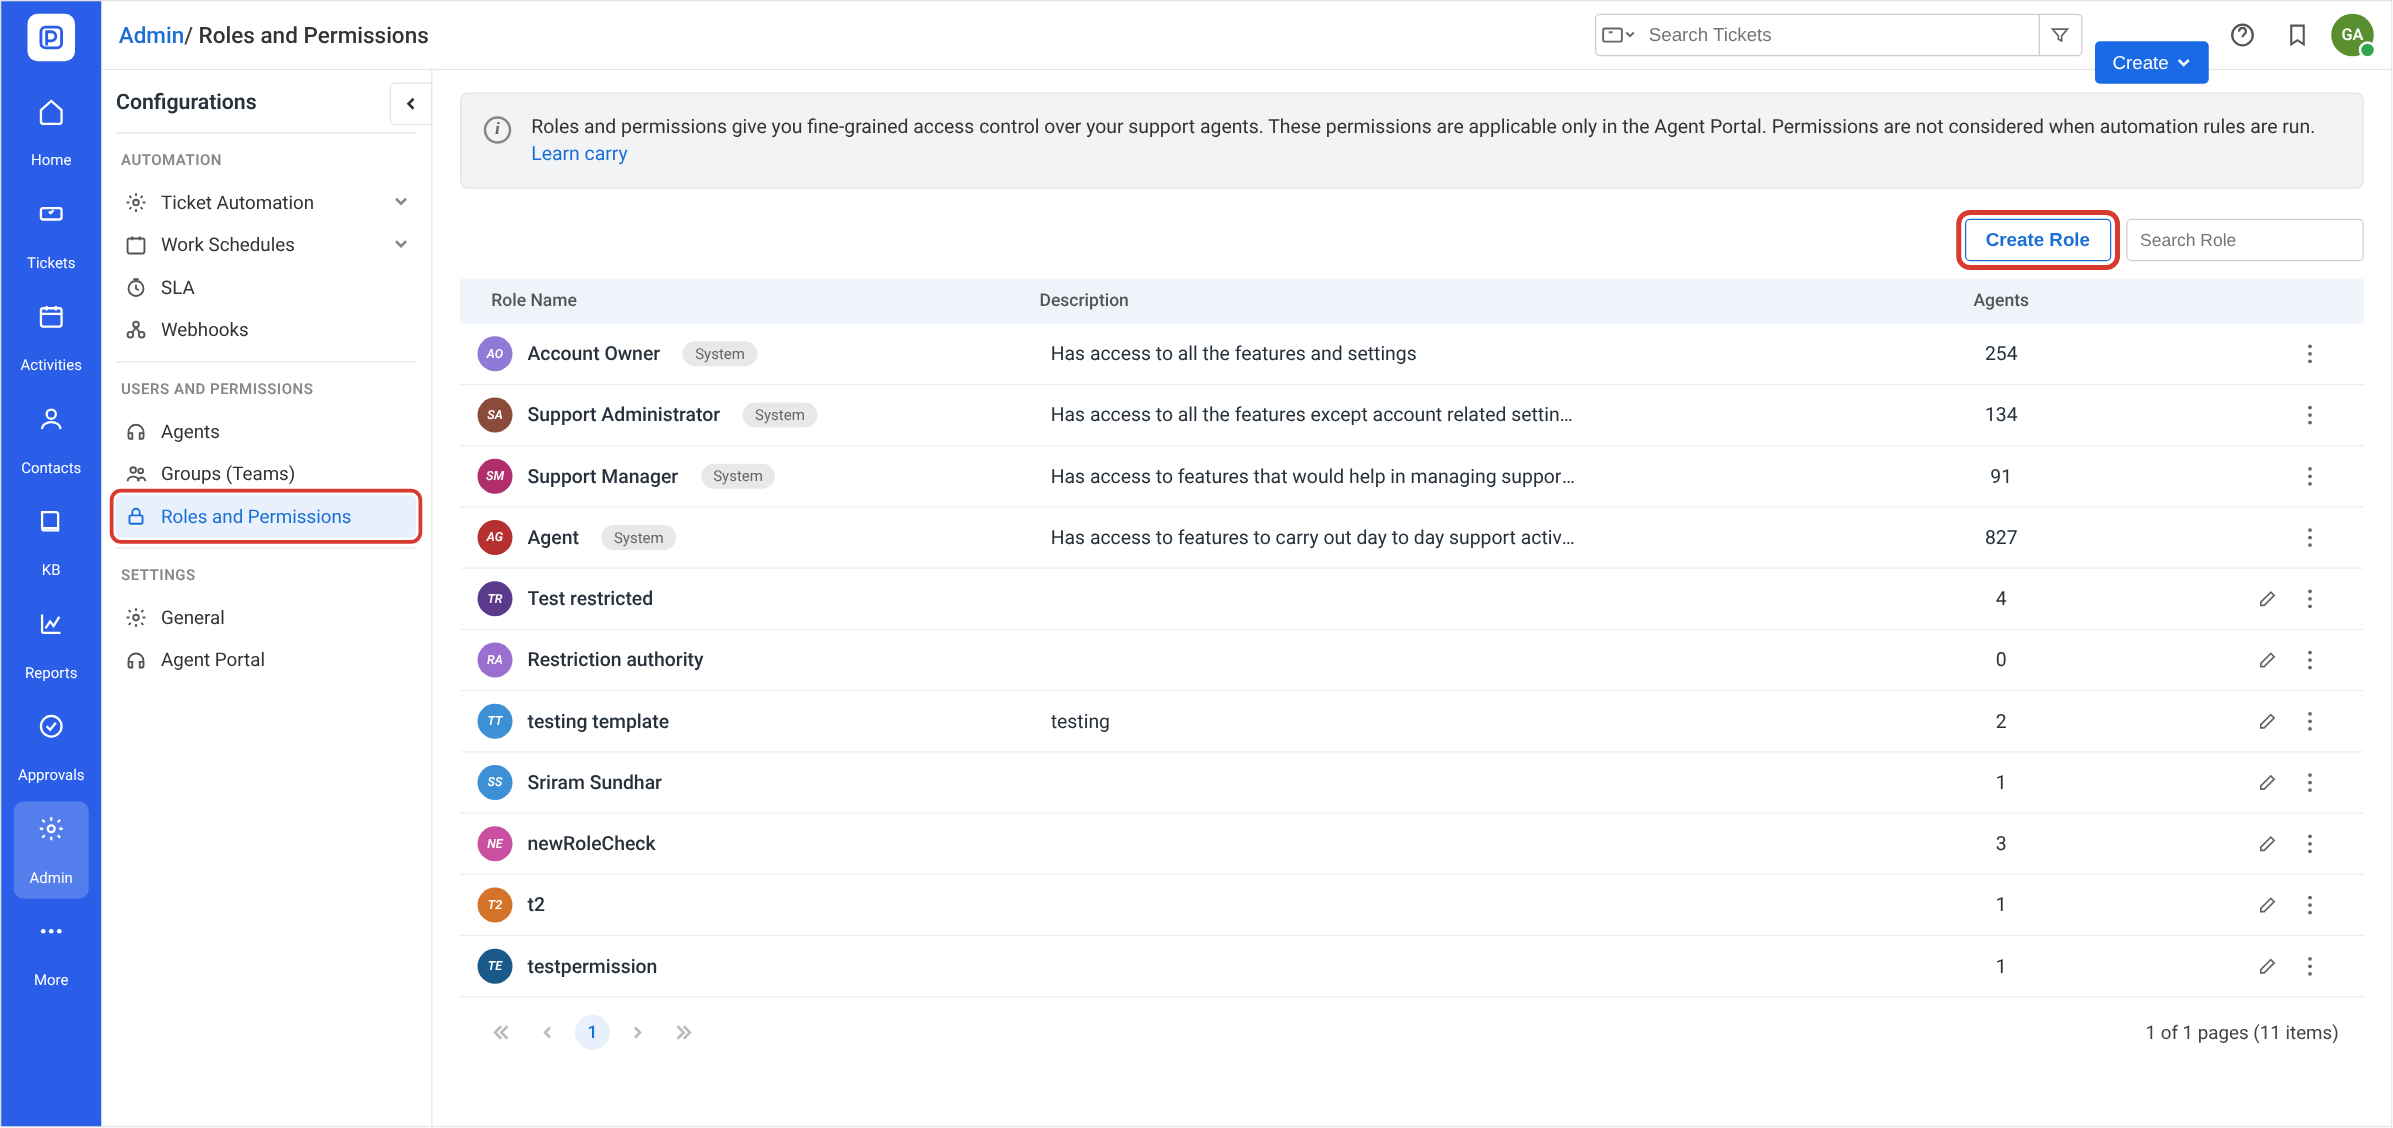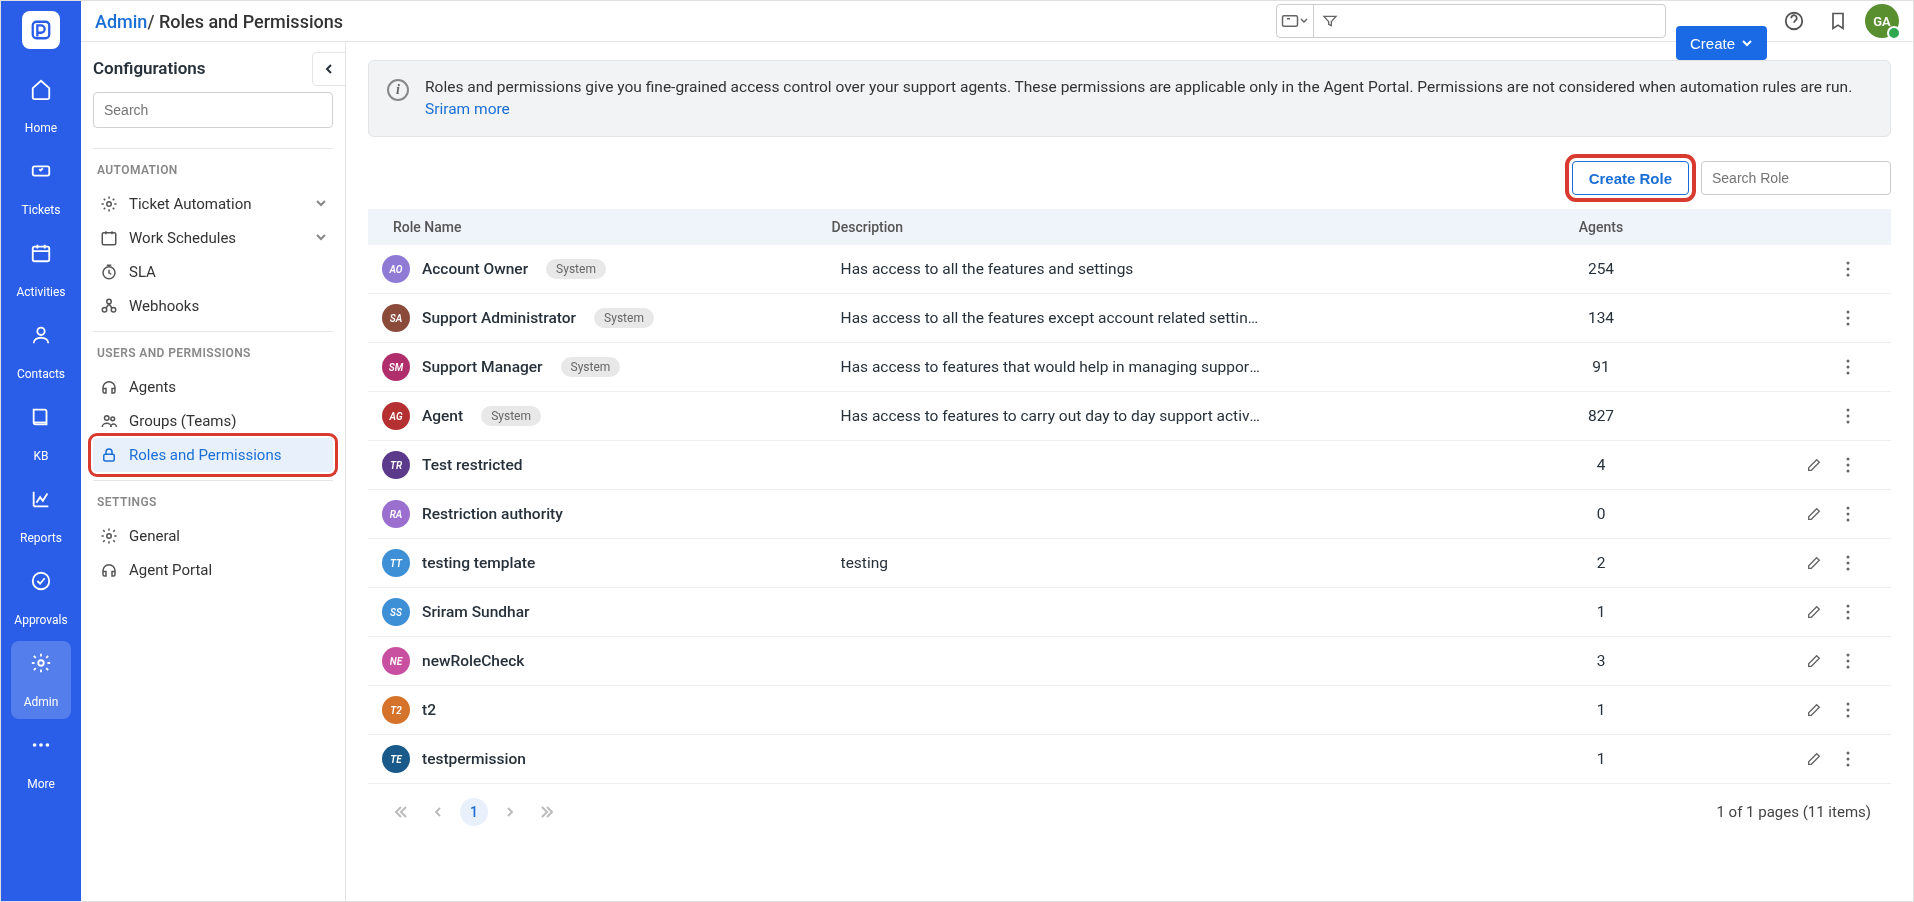--- a/index.html
+++ b/index.html
@@ -13,21 +13,21 @@
 .leftnav .logo svg { width: 22px; height: 22px; fill: #2a5ee8; }
 .leftnav .navitem { width: 60px; display: flex; flex-direction: column; align-items: center; color: #fff; padding: 10px 0; cursor: pointer; border-radius: 8px; margin-bottom: 4px; }
 .leftnav .navitem.active { background: rgba(255,255,255,0.2); }
 .leftnav .navitem .icon { width: 24px; height: 24px; display: flex; align-items: center; justify-content: center; }
 .leftnav .navitem .label { font-size: 12px; margin-top: 20px; }
 
 
 .maincol { flex: 1; display: flex; flex-direction: column; }
 
 
-.topbar { height: 41px; border-bottom: 1px solid #e5e5e5; display: flex; align-items: center; padding: 0 14px; gap: 10px; }
+.topbar { height: 55px; border-bottom: 1px solid #e5e5e5; display: flex; align-items: center; padding: 0 14px; gap: 10px; }
 .breadcrumb { font-size: 18px; font-weight: 500; flex: 1; }
 .breadcrumb .bc-root { color: #1a6fd6; }
 .breadcrumb .bc-sep { color: #444; }
 .breadcrumb .bc-leaf { color: #333; }
 .searchwrap { display: flex; align-items: center; border: 1px solid #ccc; border-radius: 4px; height: 34px; width: 390px; }
 .searchwrap .searchicon { width: 36px; display: flex; align-items: center; justify-content: center; color: #666; border-right: 0; }
 .searchwrap input { flex: 1; border: none; outline: none; height: 100%; font-size: 15px; padding: 0 6px; color: #555; }
 .searchwrap .filtertoggle { width: 34px; border-left: 1px solid #ccc; display: flex; align-items: center; justify-content: center; height: 100%; color: #666; }
 .createbtn { background: #1a6ae5; color: #fff; border: none; height: 34px; border-radius: 4px; padding: 0 14px; font-size: 15px; display: flex; align-items: center; gap: 6px; cursor: pointer; margin-top: 44px; }
 .iconbtn { width: 34px; height: 34px; border: none; background: transparent; display: flex; align-items: center; justify-content: center; color: #555; cursor: pointer; border-radius: 50%; }
@@ -187,20 +187,21 @@
       <div class="searchwrap">
         <span class="searchicon">
           <svg width="18" height="14" viewBox="0 0 24 18" fill="none" stroke="currentColor" stroke-width="2">
               <rect x="2" y="2" width="20" height="14" rx="2"></rect>
               <path d="M8 6h4"></path>
             </svg>
           <svg width="10" height="10" viewBox="0 0 10 10" fill="none" stroke="currentColor" stroke-width="1.5">
               <path d="M2 3l3 3 3-3"></path>
             </svg>
         </span>
+        <input type="text" placeholder="Search Tickets" style="">
         <span class="filtertoggle">
           <svg width="16" height="16" viewBox="0 0 24 24" fill="none" stroke="currentColor" stroke-width="2">
               <path d="M3 5h18l-7 8v6l-4-2v-4z"></path>
             </svg>
         </span>
       </div>
       <button class="createbtn">
         <span>Create</span>
         <svg width="12" height="12" viewBox="0 0 12 12" fill="none" stroke="currentColor" stroke-width="2">
             <path d="M2 4l4 4 4-4"></path>
@@ -225,21 +226,20 @@
 
     <div class="body">
 
       <div class="configsb">
         <div class="collapse">
           <svg width="12" height="12" viewBox="0 0 12 12" fill="none" stroke="currentColor" stroke-width="2">
               <path d="M8 2L4 6l4 4"></path>
             </svg>
         </div>
         <h2>Configurations</h2>
-        <input class="searchcfg" type="text" placeholder="Search" style="">
         <hr>
 
         <div class="grouplabel">AUTOMATION</div>
         <div class="cfgitem">
           <span class="iticon">
               <svg width="18" height="18" viewBox="0 0 24 24" fill="none" stroke="currentColor" stroke-width="2">
                 <circle cx="12" cy="12" r="3"></circle>
                 <path d="M12 2v3M12 19v3M2 12h3M19 12h3M5 5l2 2M17 17l2 2M5 19l2-2M17 7l2-2"></path>
               </svg>
             </span>
@@ -329,21 +329,21 @@
               </svg>
             </span>
           <span>Agent Portal</span>
         </div>
       </div>
 
       <div class="content">
         <div class="infobox">
           <div class="infoicon">i</div>
           <div class="infotxt">
-            <span>Roles and permissions give you fine-grained access control over your support agents. These permissions are applicable only in the Agent Portal. Permissions are not considered when automation rules are run. </span><a href="#">Sriram more</a>
+            <span>Roles and permissions give you fine-grained access control over your support agents. These permissions are applicable only in the Agent Portal. Permissions are not considered when automation rules are run. </span><a href="#">Learn carry</a>
           </div>
         </div>
 
         <div class="actionsrow">
           <button class="createrole highlighted">Create Role</button>
           <input class="searchrole" type="text" placeholder="Search Role" style="">
         </div>
 
         <table>
           <thead>

